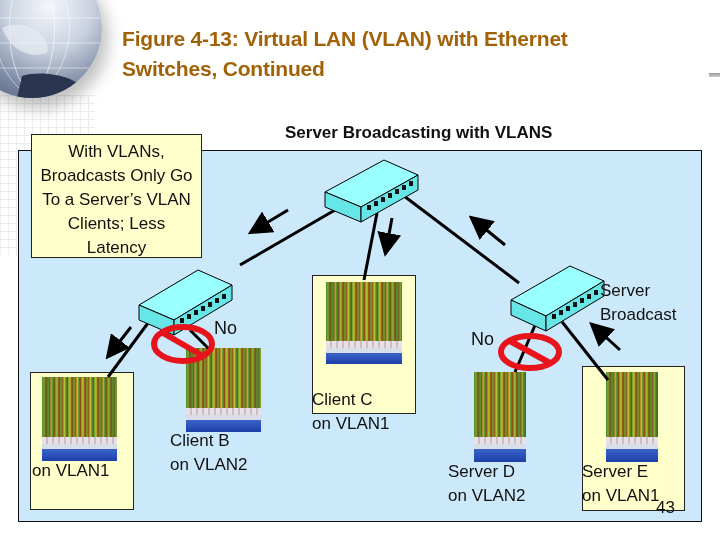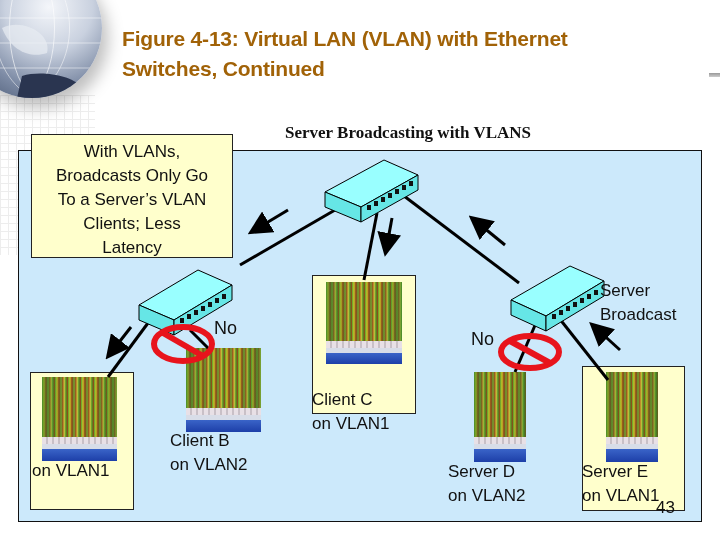--- a/index.html
+++ b/index.html
@@ -7,22 +7,22 @@
   .grid-bg { position:absolute; left:0; top:95px; width:95px; height:160px;
     background-image: linear-gradient(#e6e6e6 1px, transparent 1px), linear-gradient(90deg, #e6e6e6 1px, transparent 1px);
     background-size: 8px 8px; opacity:0.7; }
   .globe { position:absolute; left:-38px; top:-42px; width:140px; height:140px; border-radius:50%;
     background: radial-gradient(circle at 62% 35%, #f4f6fa 0%, #c9d1df 35%, #7d8ba5 65%, #3c4b66 100%);
     box-shadow: 6px 10px 16px rgba(0,0,0,0.25); overflow:hidden; }
   .globe-lines { position:absolute; left:0; top:0; width:100%; height:100%; }
   .title { position:absolute; left:122px; top:24px; font-size:21px; font-weight:bold; color:#a16207; line-height:30px; letter-spacing:-0.2px; }
   .grey-tick { position:absolute; left:709px; top:73px; width:11px; height:4px; background:linear-gradient(#999,#ccc); }
   .panel { position:absolute; left:18px; top:150px; width:684px; height:372px; background:#cce9fb; border:1.5px solid #111; box-sizing:border-box; }
-  .panel-title { position:absolute; left:285px; top:123px; font-size:17px; font-weight:bold; color:#111;font-family:Liberation Serif, serif; }
-  .note { position:absolute; left:31px; top:134px; width:202px; height:124px; background:#ffffcc; border:1.5px solid #222; box-sizing:border-box;
+  .panel-title { position:absolute; left:285px; top:123px; font-size:17px; font-weight:bold; color:#111; }
+  .note { position:absolute; left:31px; top:134px; width:171px; height:124px; background:#ffffcc; border:1.5px solid #222; box-sizing:border-box;
     font-size:17px; color:#111; text-align:center; line-height:24px; padding-top:5px; }
   .note span { display:block; }
   svg.diagram { position:absolute; left:0; top:0; width:720px; height:540px; }
   .device-box { position:absolute; background:#ffffcc; border:1.5px solid #222; box-sizing:border-box; }
   .cable { position:absolute; overflow:hidden; }
   .cable .wires { position:absolute; left:0; top:0; width:100%; height:72%;
     background: repeating-linear-gradient(90deg, #5a9e2c 0px, #c9c428 2px, #8a3b18 4px, #6aa832 6px, #a3461a 8px, #d8d040 9px, #4f8f26 11px, #9b3c16 13px);
   }
   .cable .wires::after { content:""; position:absolute; left:0; top:0; right:0; bottom:0;
     background: linear-gradient(90deg, rgba(40,120,40,0.45), rgba(0,0,0,0) 30%, rgba(0,0,0,0) 70%, rgba(40,120,40,0.45)); }

